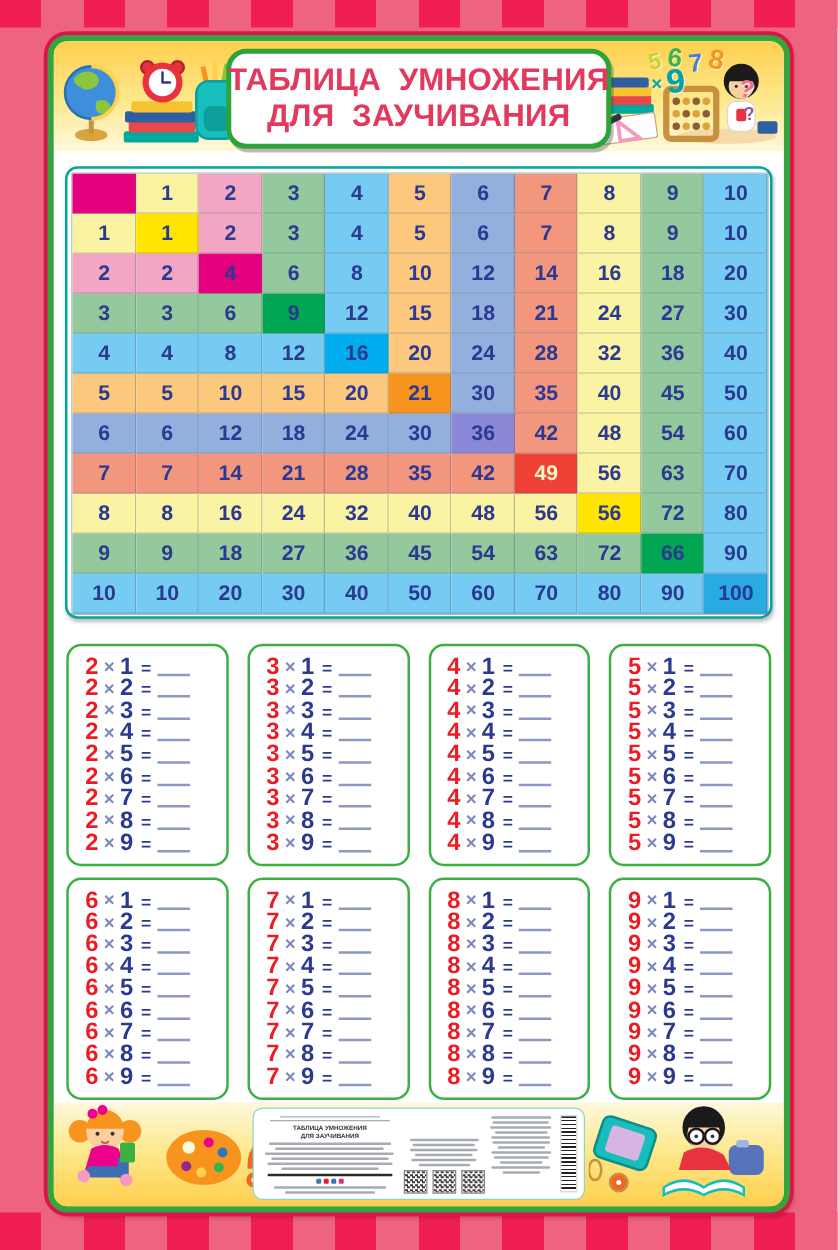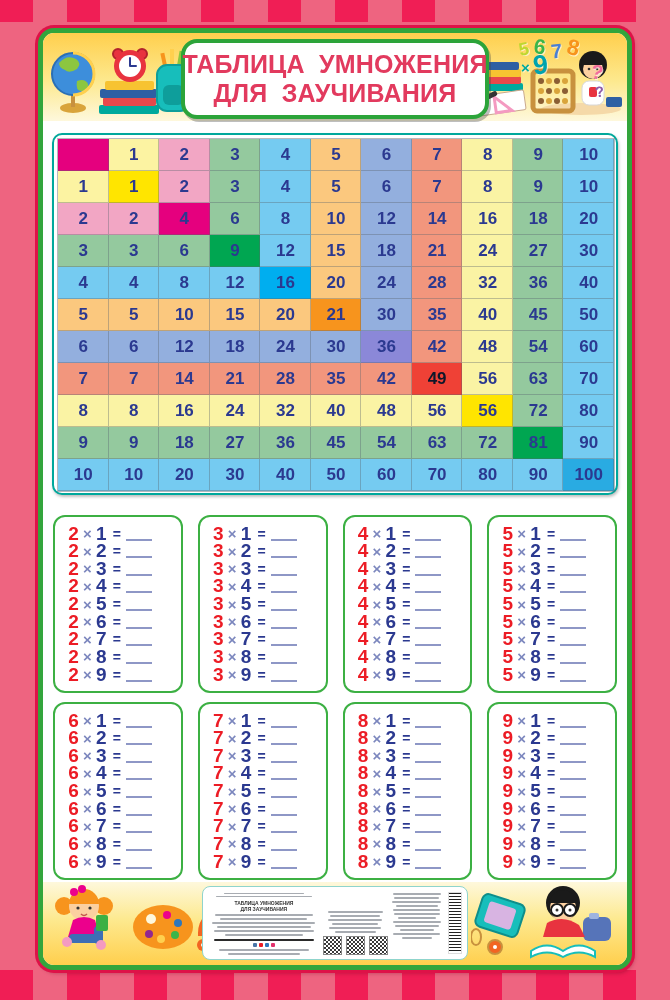--- a/index.html
+++ b/index.html
@@ -276,21 +276,21 @@
           <div class="cell" style="background: rgb(250, 243, 164); color: rgb(43, 57, 144);">48</div>
           <div class="cell" style="background: rgb(148, 201, 158); color: rgb(43, 57, 144);">54</div>
           <div class="cell" style="background: rgb(117, 203, 241); color: rgb(43, 57, 144);">60</div>
           <div class="cell" style="background: rgb(242, 150, 125); color: rgb(43, 57, 144);">7</div>
           <div class="cell" style="background: rgb(242, 150, 125); color: rgb(43, 57, 144);">7</div>
           <div class="cell" style="background: rgb(242, 150, 125); color: rgb(43, 57, 144);">14</div>
           <div class="cell" style="background: rgb(242, 150, 125); color: rgb(43, 57, 144);">21</div>
           <div class="cell" style="background: rgb(242, 150, 125); color: rgb(43, 57, 144);">28</div>
           <div class="cell" style="background: rgb(242, 150, 125); color: rgb(43, 57, 144);">35</div>
           <div class="cell" style="background: rgb(242, 150, 125); color: rgb(43, 57, 144);">42</div>
-          <div class="cell" style="background: rgb(239, 65, 54); color: #0f172a;">49</div>
+          <div class="cell" style="background: rgb(239, 65, 54); color: #fef9c3;">49</div>
           <div class="cell" style="background: rgb(250, 243, 164); color: rgb(43, 57, 144);">56</div>
           <div class="cell" style="background: rgb(148, 201, 158); color: rgb(43, 57, 144);">63</div>
           <div class="cell" style="background: rgb(117, 203, 241); color: rgb(43, 57, 144);">70</div>
           <div class="cell" style="background: rgb(250, 243, 164); color: rgb(43, 57, 144);">8</div>
           <div class="cell" style="background: rgb(250, 243, 164); color: rgb(43, 57, 144);">8</div>
           <div class="cell" style="background: rgb(250, 243, 164); color: rgb(43, 57, 144);">16</div>
           <div class="cell" style="background: rgb(250, 243, 164); color: rgb(43, 57, 144);">24</div>
           <div class="cell" style="background: rgb(250, 243, 164); color: rgb(43, 57, 144);">32</div>
           <div class="cell" style="background: rgb(250, 243, 164); color: rgb(43, 57, 144);">40</div>
           <div class="cell" style="background: rgb(250, 243, 164); color: rgb(43, 57, 144);">48</div>
@@ -300,21 +300,21 @@
           <div class="cell" style="background: rgb(117, 203, 241); color: rgb(43, 57, 144);">80</div>
           <div class="cell" style="background: rgb(148, 201, 158); color: rgb(43, 57, 144);">9</div>
           <div class="cell" style="background: rgb(148, 201, 158); color: rgb(43, 57, 144);">9</div>
           <div class="cell" style="background: rgb(148, 201, 158); color: rgb(43, 57, 144);">18</div>
           <div class="cell" style="background: rgb(148, 201, 158); color: rgb(43, 57, 144);">27</div>
           <div class="cell" style="background: rgb(148, 201, 158); color: rgb(43, 57, 144);">36</div>
           <div class="cell" style="background: rgb(148, 201, 158); color: rgb(43, 57, 144);">45</div>
           <div class="cell" style="background: rgb(148, 201, 158); color: rgb(43, 57, 144);">54</div>
           <div class="cell" style="background: rgb(148, 201, 158); color: rgb(43, 57, 144);">63</div>
           <div class="cell" style="background: rgb(148, 201, 158); color: rgb(43, 57, 144);">72</div>
-          <div class="cell" style="background: rgb(0, 166, 81); color: rgb(43, 57, 144);">81</div>
+          <div class="cell" style="background: rgb(0, 166, 81); color: rgb(43, 57, 144);">66</div>
           <div class="cell" style="background: rgb(117, 203, 241); color: rgb(43, 57, 144);">90</div>
           <div class="cell" style="background: rgb(117, 203, 241); color: rgb(43, 57, 144);">10</div>
           <div class="cell" style="background: rgb(117, 203, 241); color: rgb(43, 57, 144);">10</div>
           <div class="cell" style="background: rgb(117, 203, 241); color: rgb(43, 57, 144);">20</div>
           <div class="cell" style="background: rgb(117, 203, 241); color: rgb(43, 57, 144);">30</div>
           <div class="cell" style="background: rgb(117, 203, 241); color: rgb(43, 57, 144);">40</div>
           <div class="cell" style="background: rgb(117, 203, 241); color: rgb(43, 57, 144);">50</div>
           <div class="cell" style="background: rgb(117, 203, 241); color: rgb(43, 57, 144);">60</div>
           <div class="cell" style="background: rgb(117, 203, 241); color: rgb(43, 57, 144);">70</div>
           <div class="cell" style="background: rgb(117, 203, 241); color: rgb(43, 57, 144);">80</div>

